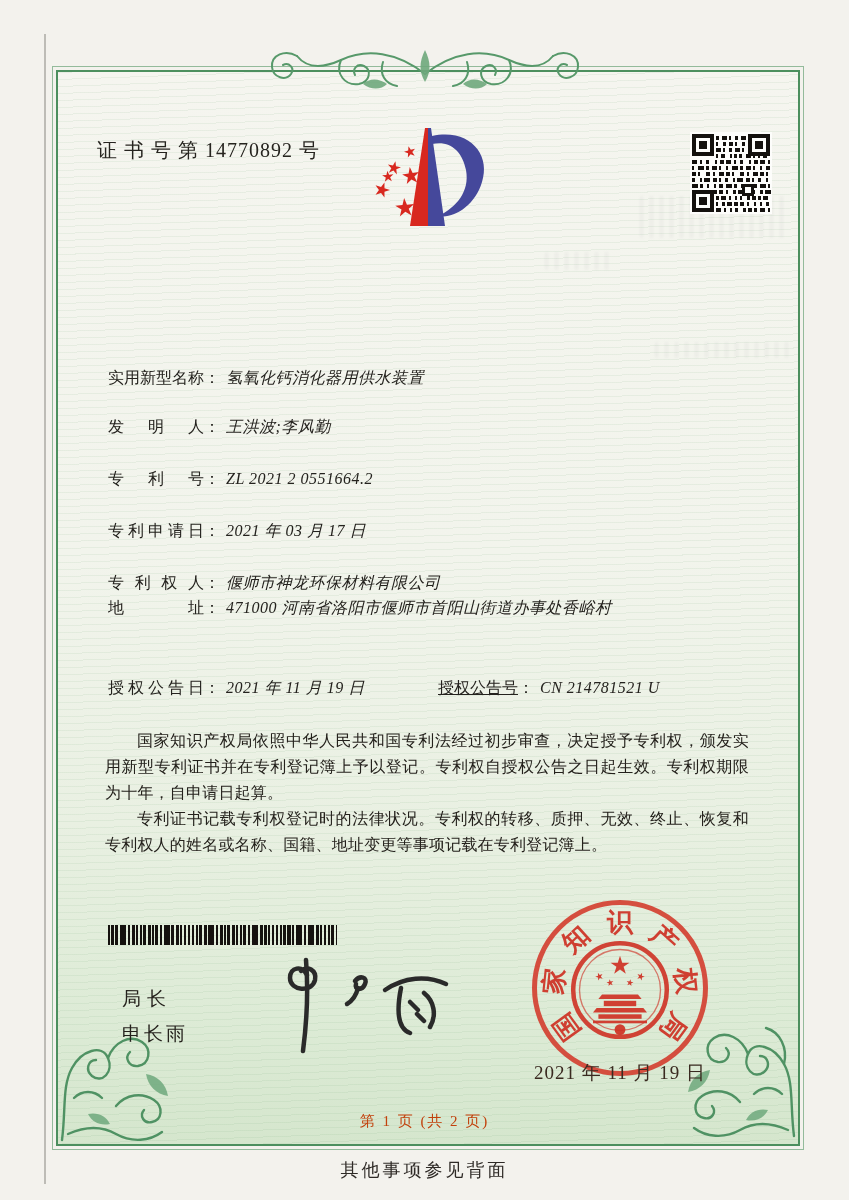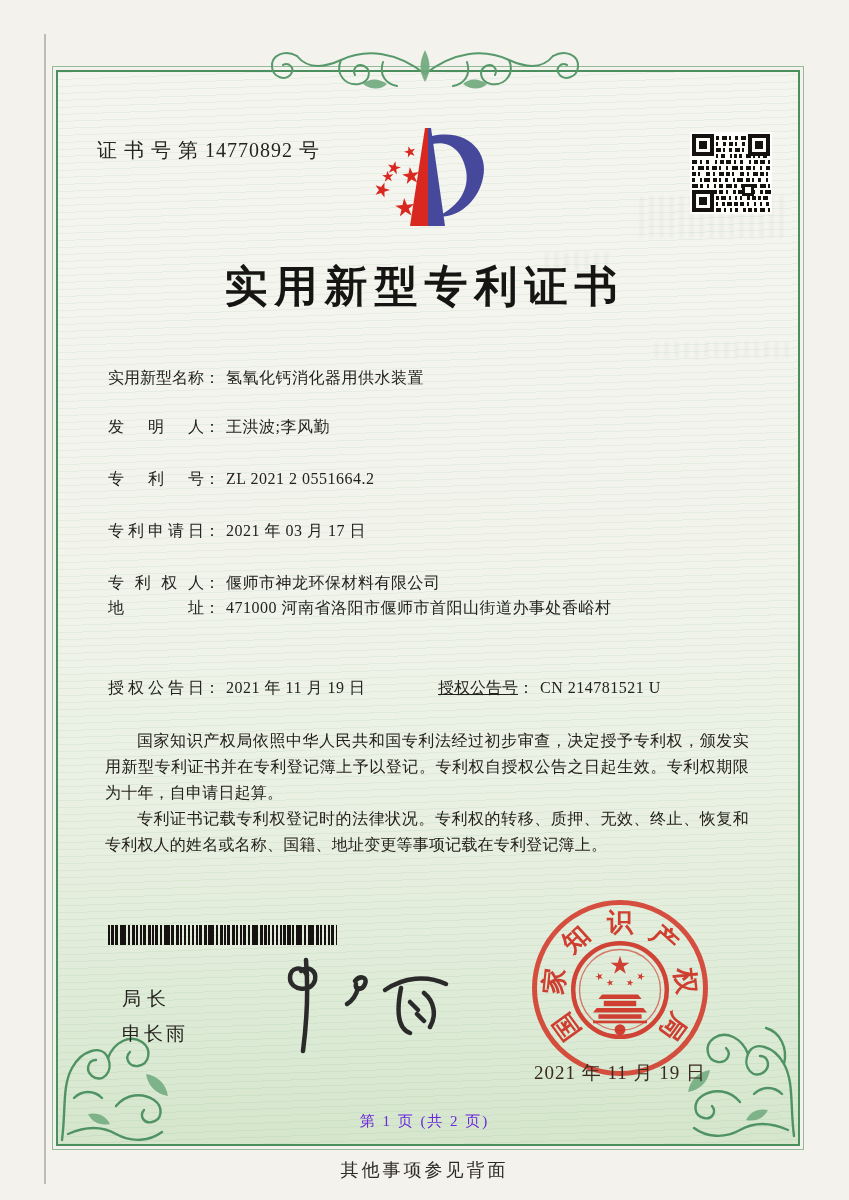--- a/index.html
+++ b/index.html
@@ -35,21 +35,21 @@
   }
 
   .cert-number{left:97px;top:137px;font-size:20px;letter-spacing:1px;color:#26241f;}
 
   .title{left:0;top:258px;width:849px;text-align:center;font-size:43px;font-weight:bold;
          letter-spacing:7px;color:#171513;}
 
   .row{left:108px;height:24px;font-size:16px;color:#24221e;white-space:nowrap;}
   .lbl{display:inline-block;width:96px;text-align:justify;text-align-last:justify;vertical-align:top;}
   .colon{display:inline-block;margin-right:6px;}
-  .val{letter-spacing:.5px;}
+  .val{letter-spacing:.5px;font-style:italic;}
   .row-pair2{position:absolute;left:330px;top:0;white-space:nowrap;}
   .lbl2{display:inline-block;text-decoration:underline;}
 
   .body-text{left:105px;top:712px;width:644px;font-size:16px;line-height:26px;
              text-align:justify;color:#24211c;letter-spacing:.2px;margin-top:16px;}
   .body-text p{margin:0;text-indent:2em;}
 
   .barcode{
     left:108px;top:925px;width:229px;height:20px;
     background:
@@ -67,21 +67,21 @@
   }
   .seal-char{
     position:absolute;left:50%;top:50%;
     font-size:26px;font-weight:bold;color:rgba(205,48,35,.92);
     transform:translate(-50%,-50%) rotate(var(--a)) translateY(-66px);
   }
   .seal-date{left:528px;top:1060px;width:184px;text-align:center;font-size:19px;
              letter-spacing:1px;color:#3a2a20;}
 
   .page-number{left:0;top:1112px;width:849px;text-align:center;font-size:15px;
-               letter-spacing:2px;color:#6d28d9;}
+               letter-spacing:2px;color:#c2410c;}
   .back-note{left:0;top:1158px;width:849px;text-align:center;font-size:18px;
              letter-spacing:3px;color:#2e2a26;}
 
   svg{display:block;}
 </style>
 </head>
 <body>
 
 <div class="page">
 
@@ -180,21 +180,20 @@
       <rect x="9" y="9" width="8" height="8"></rect>
       <path d="M58,2 h22 v22 h-22 Z M62,6 v14 h14 v-14 Z" fill-rule="evenodd"></path>
       <rect x="65" y="9" width="8" height="8"></rect>
       <path d="M2,58 h22 v22 h-22 Z M6,62 v14 h14 v-14 Z" fill-rule="evenodd"></path>
       <rect x="9" y="65" width="8" height="8"></rect>
       <rect x="52" y="52" width="12" height="12"></rect>
       <rect x="55" y="55" width="6" height="6" fill="#fdfdfb"></rect>
     </g>
   </svg>
 
-  <div class="abs title">实用新型专利证书</div>
 
   <div class="abs row" style="top:368px">
     <span class="lbl">实用新型名称</span><span class="colon">：</span><span class="val">氢氧化钙消化器用供水装置</span>
   </div>
   <div class="abs row" style="top:417px">
     <span class="lbl">发明人</span><span class="colon">：</span><span class="val">王洪波;李风勤</span>
   </div>
   <div class="abs row" style="top:469px">
     <span class="lbl">专利号</span><span class="colon">：</span><span class="val">ZL 2021 2 0551664.2</span>
   </div>

